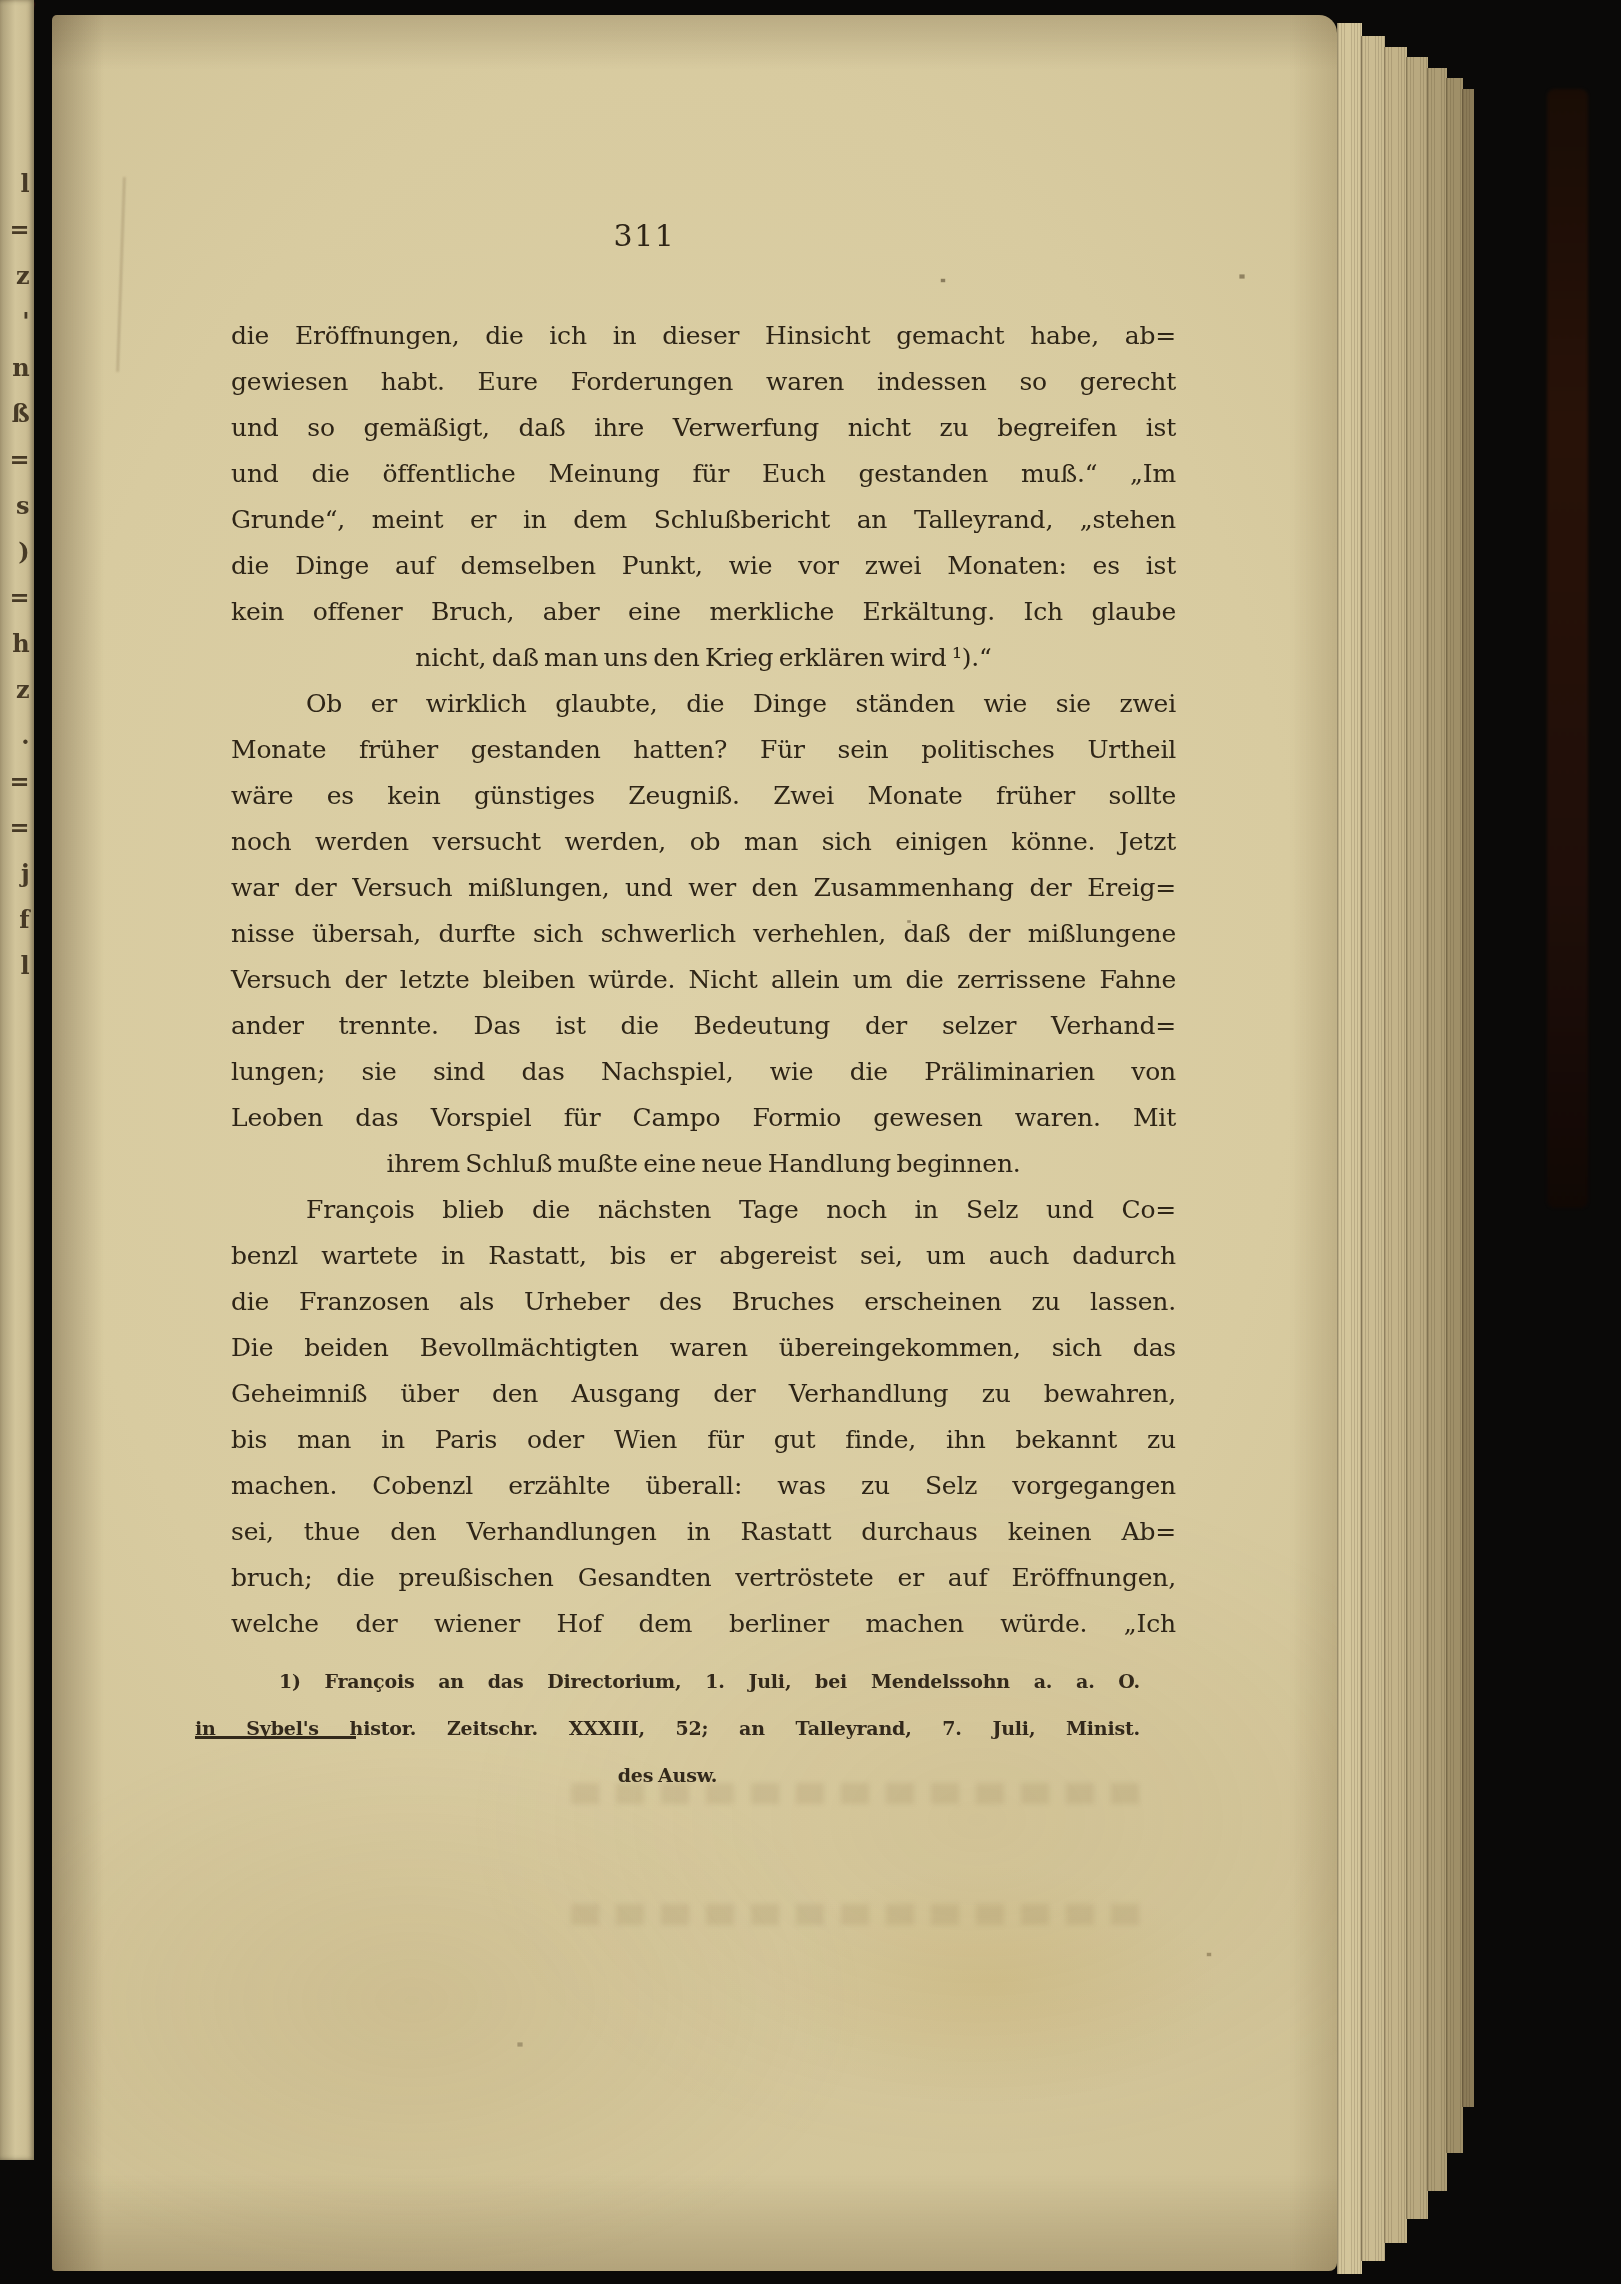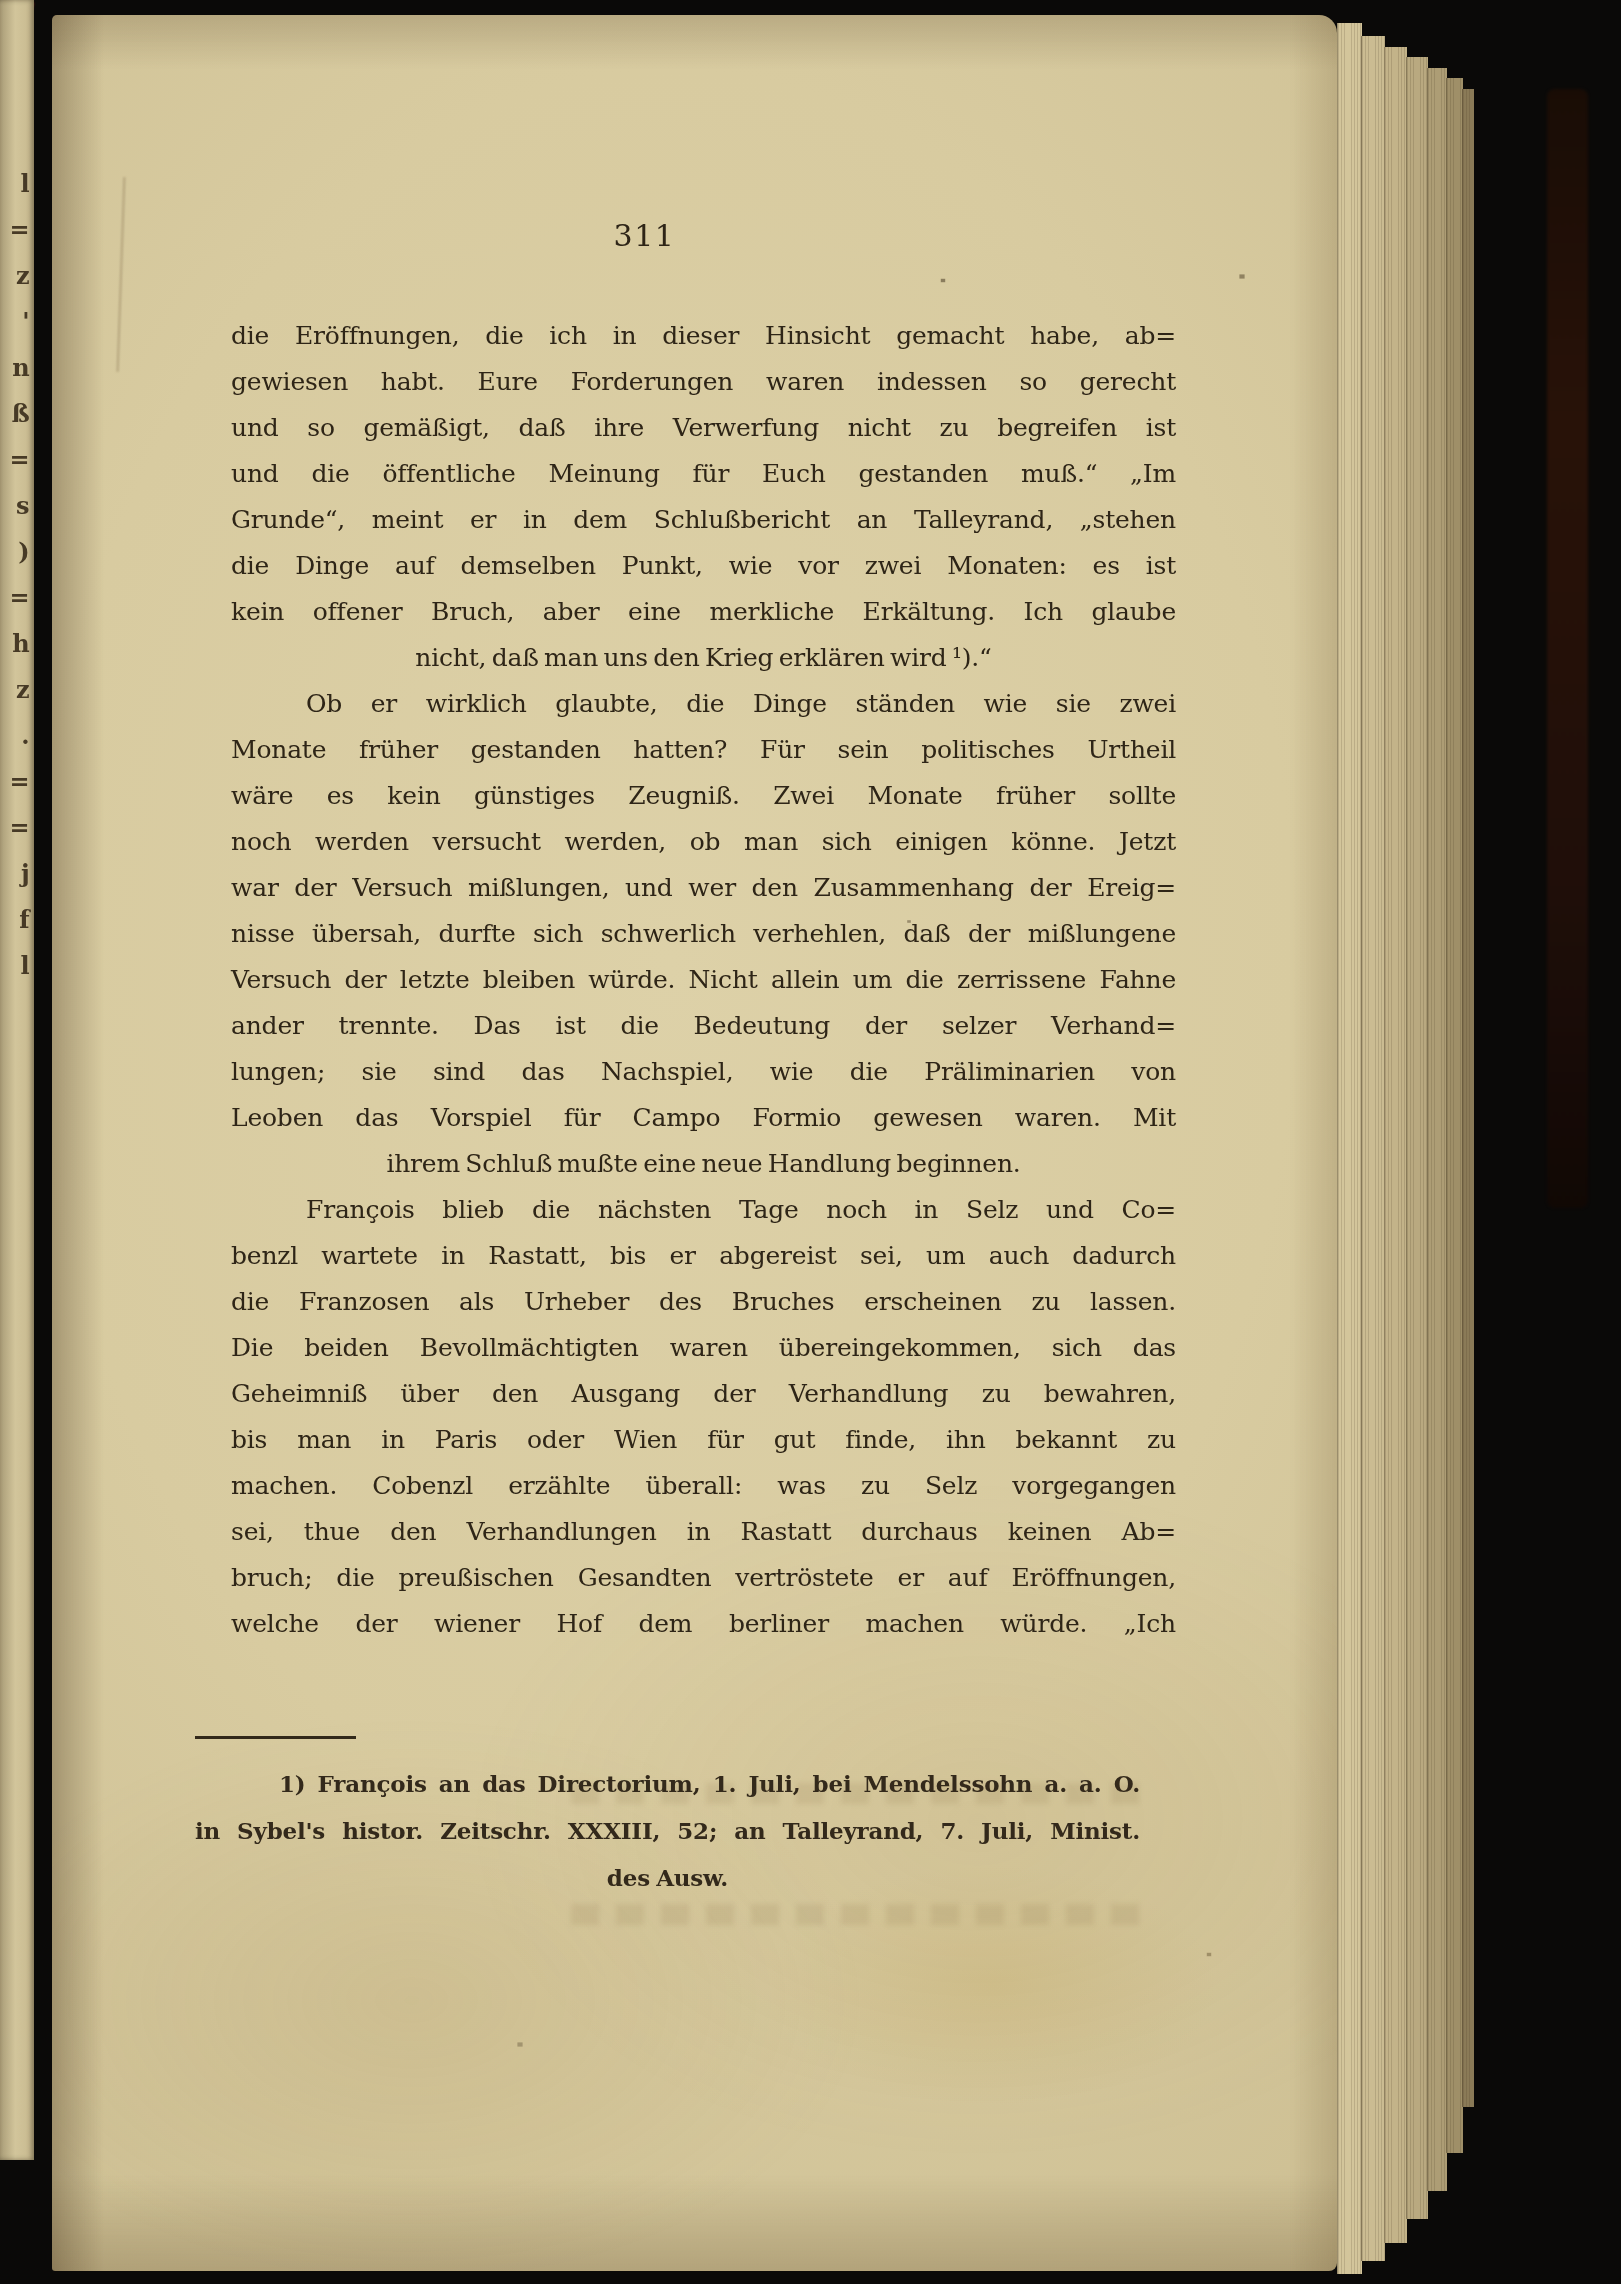--- a/index.html
+++ b/index.html
@@ -84,22 +84,22 @@
   .line { height:46px; line-height:46px; overflow:visible; }
   .j    { text-align:justify; text-align-last:justify; }
   .last { text-align:center; }
   .ind  { text-indent:75px; }
 
   .footnote-rule {
     position:absolute; left:143px; top:1721px; width:161px; height:3.2px;
     background:#32291a;
   }
   .footnote {
-    position:absolute; left:143px; top:1745px; width:945px;
-    font-size:23px; font-weight:bold; color:#33291b;
+    position:absolute; left:143px; top:1643px; width:945px;
+    font-size:19px; font-weight:bold; color:#33291b;
     letter-spacing:-0.2px; word-spacing:-1.6px;
   }
   .fline { height:47px; line-height:47px; }
   .ind2 { text-indent:84px; }
 
   
   .fore-edge { position:absolute; left:1337px; top:0; width:139px; bottom:0; }
   .edge-strip {
     position:absolute;
     border-left:0.8px solid rgba(50,38,20,.35);

